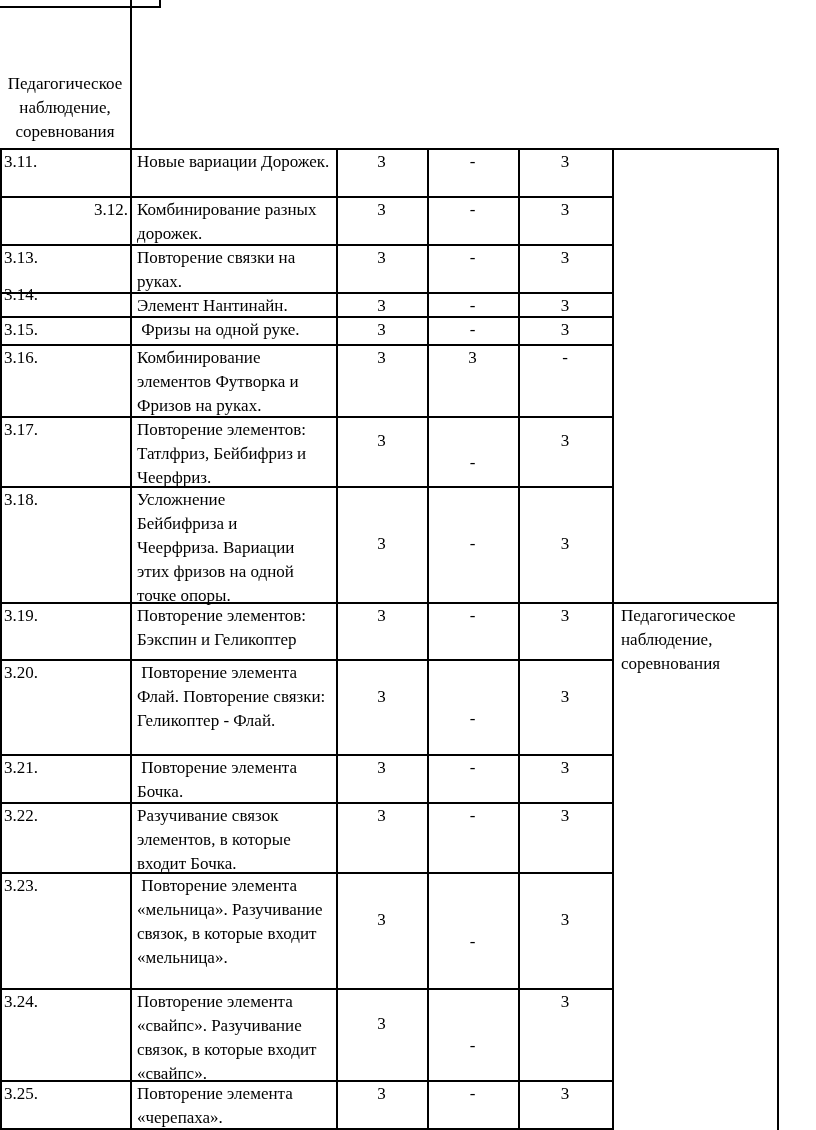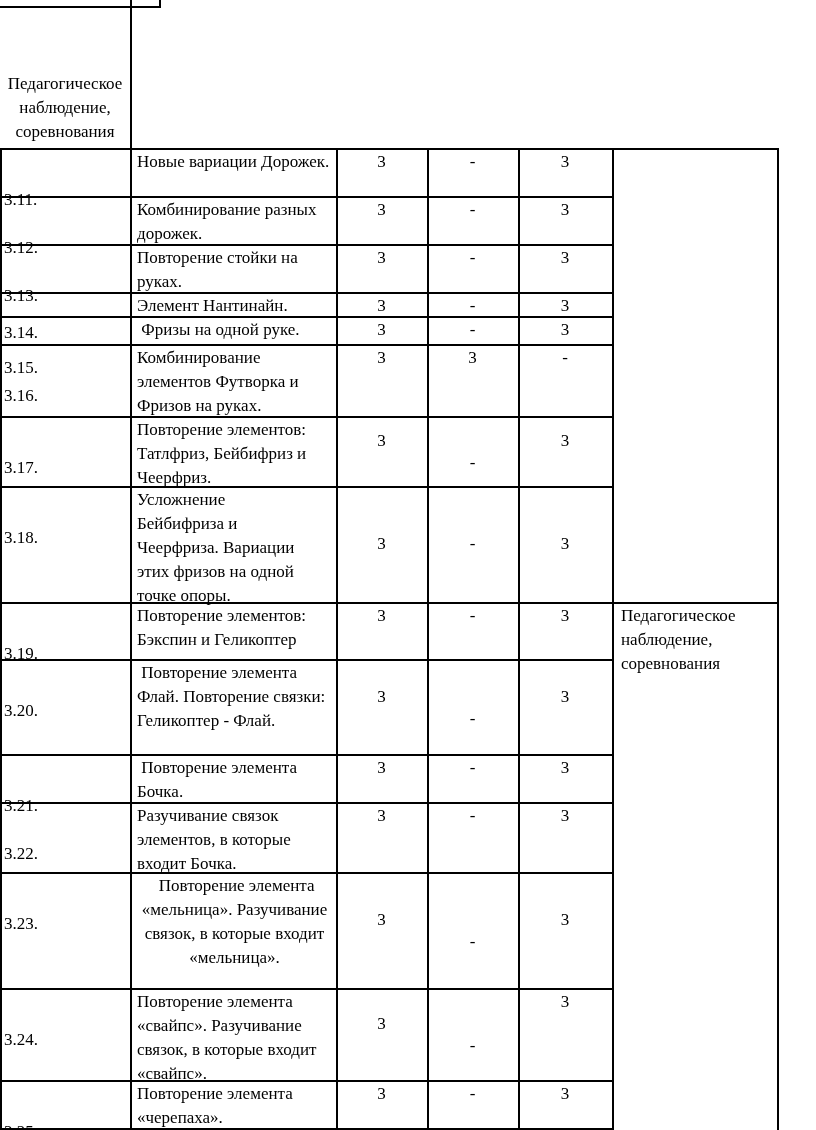--- a/index.html
+++ b/index.html
@@ -11,21 +11,21 @@
     position:relative;
     overflow:hidden;
   }
   .line { position:absolute; background:#000; }
   .cell {
     position:absolute;
     font-size:17px; line-height:24px;
     box-sizing:border-box;
     overflow:visible;
   }
-  .num  { padding:2px 2px 0 4px;margin-top:38px; }
+  .num  { padding:2px 2px 0 4px; }
   .desc { padding:2px 4px 0 7px; white-space:pre-wrap; }
   .vcell { display:flex; justify-content:center; }
   .vcell.t { align-items:flex-start; padding-top:2px; }
   .vcell.c, .vcell.m, .vcell.l { align-items:center; }
   .vcell.m span { transform:translateY(-10px); }
   .vcell.l span { transform:translateY(12px); }
   #header-cell {
     position:absolute; left:0; top:0; width:130px; height:146px;
     display:flex; flex-direction:column; justify-content:flex-end;
     text-align:center; font-size:17px; line-height:24px;
@@ -52,34 +52,34 @@
     <div class="cell vcell t" style="left: 336px; top: 148px; width: 91px; height: 48px;">
       <span>3</span>
     </div>
     <div class="cell vcell t" style="left: 427px; top: 148px; width: 91px; height: 48px;">
       <span>-</span>
     </div>
     <div class="cell vcell t" style="left: 518px; top: 148px; width: 94px; height: 48px;">
       <span>3</span>
     </div>
     <div class="line" style="left: 0px; top: 196px; width: 614px; height: 2px;"></div>
-    <div class="cell num" style="left: 0px; top: 196px; width: 130px; height: 48px;">3.12.</div>
+    <div class="cell num" style="left: 0px; top: 196px; width: 130px; height: 48px; text-align: right;">3.12.</div>
     <div class="cell desc" style="left: 130px; top: 196px; width: 206px; height: 48px;">Комбинирование разных дорожек.</div>
     <div class="cell vcell t" style="left: 336px; top: 196px; width: 91px; height: 48px;">
       <span>3</span>
     </div>
     <div class="cell vcell t" style="left: 427px; top: 196px; width: 91px; height: 48px;">
       <span>-</span>
     </div>
     <div class="cell vcell t" style="left: 518px; top: 196px; width: 94px; height: 48px;">
       <span>3</span>
     </div>
     <div class="line" style="left: 0px; top: 244px; width: 614px; height: 2px;"></div>
     <div class="cell num" style="left: 0px; top: 244px; width: 130px; height: 48px;">3.13.</div>
-    <div class="cell desc" style="left: 130px; top: 244px; width: 206px; height: 48px;">Повторение стойки на руках.</div>
+    <div class="cell desc" style="left: 130px; top: 244px; width: 206px; height: 48px;">Повторение связки на руках.</div>
     <div class="cell vcell t" style="left: 336px; top: 244px; width: 91px; height: 48px;">
       <span>3</span>
     </div>
     <div class="cell vcell t" style="left: 427px; top: 244px; width: 91px; height: 48px;">
       <span>-</span>
     </div>
     <div class="cell vcell t" style="left: 518px; top: 244px; width: 94px; height: 48px;">
       <span>3</span>
     </div>
     <div class="line" style="left: 0px; top: 292px; width: 614px; height: 2px;"></div>
@@ -185,21 +185,21 @@
       <span>3</span>
     </div>
     <div class="cell vcell t" style="left: 427px; top: 802px; width: 91px; height: 70px;">
       <span>-</span>
     </div>
     <div class="cell vcell t" style="left: 518px; top: 802px; width: 94px; height: 70px;">
       <span>3</span>
     </div>
     <div class="line" style="left: 0px; top: 872px; width: 614px; height: 2px;"></div>
     <div class="cell num" style="left: 0px; top: 872px; width: 130px; height: 116px;">3.23.</div>
-    <div class="cell desc" style="left: 130px; top: 872px; width: 206px; height: 116px; text-align: center;"> Повторение элемента «мельница». Разучивание связок, в которые входит «мельница».</div>
+    <div class="cell desc" style="left: 130px; top: 872px; width: 206px; height: 116px;"> Повторение элемента «мельница». Разучивание связок, в которые входит «мельница».</div>
     <div class="cell vcell m" style="left: 336px; top: 872px; width: 91px; height: 116px;">
       <span>3</span>
     </div>
     <div class="cell vcell l" style="left: 427px; top: 872px; width: 91px; height: 116px;">
       <span>-</span>
     </div>
     <div class="cell vcell m" style="left: 518px; top: 872px; width: 94px; height: 116px;">
       <span>3</span>
     </div>
     <div class="line" style="left: 0px; top: 988px; width: 614px; height: 2px;"></div>

